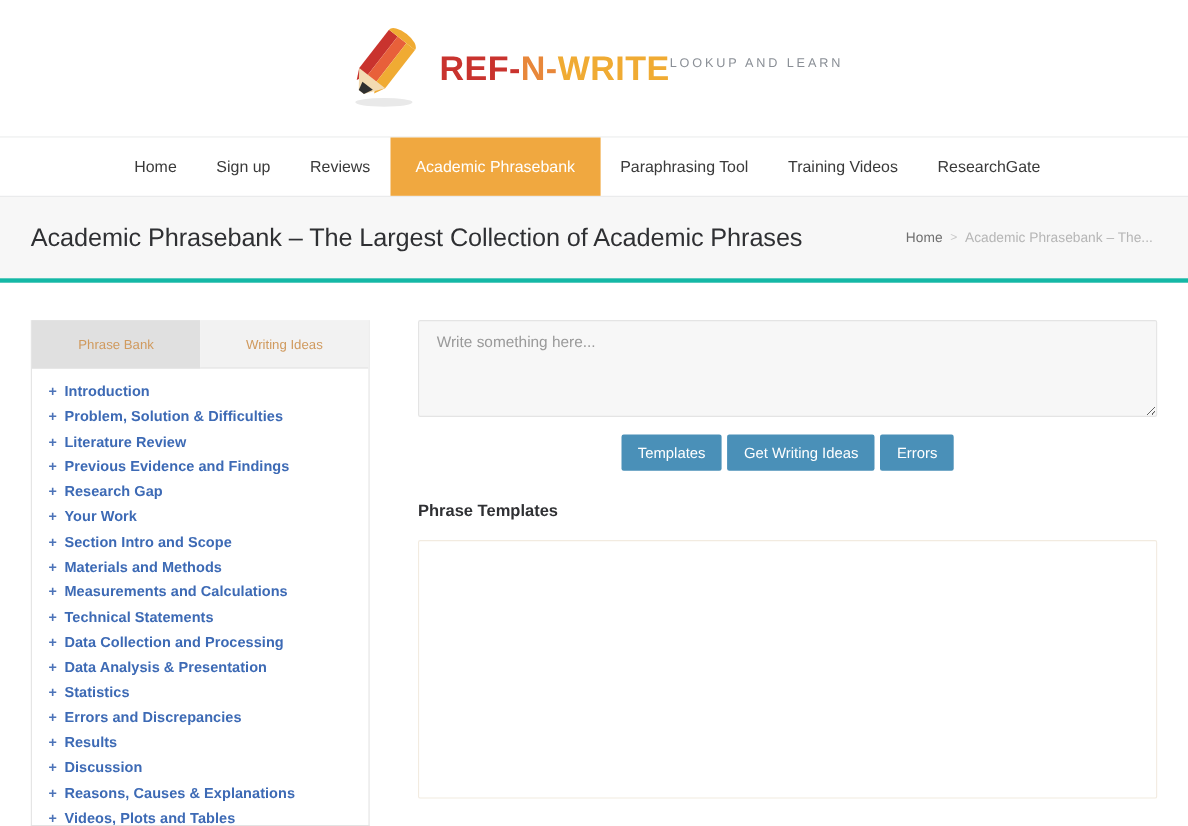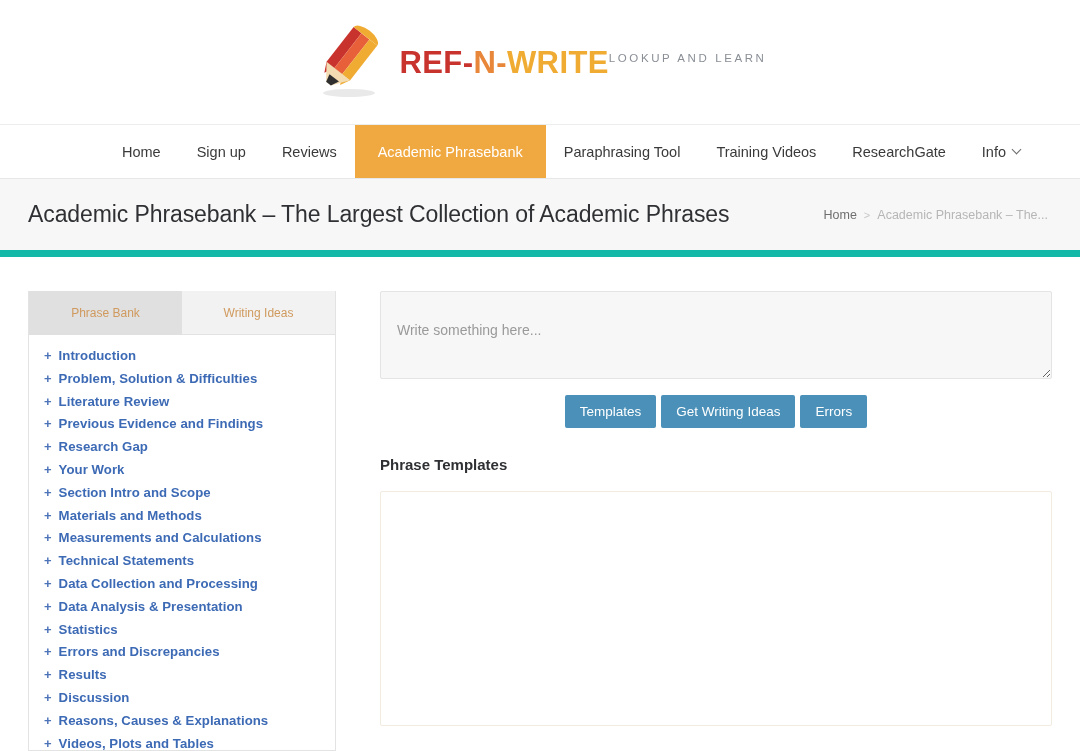--- a/index.html
+++ b/index.html
@@ -71,21 +71,21 @@
     width: 7px; height: 7px;
     border-right: 1.4px solid #6b6b6b;
     border-bottom: 1.4px solid #6b6b6b;
     transform: translateY(-2px) rotate(45deg);
   }
 
   
   .title-band {
     height: 78px;
     background: #f7f7f7;
-    border-bottom: 7px solid #14b8a6;
+    border-bottom: 4px solid #14b8a6;
     display: flex;
     align-items: center;
     justify-content: space-between;
     padding: 0 32px 0 28px;
   }
   .page-title {
     font-size: 23px;
     color: #2f3033;
     font-weight: normal;
     letter-spacing: -0.1px;
@@ -172,21 +172,21 @@
   }
   .editor {
     width: 100%;
     height: 88px;
     background: #f7f7f7;
     border: 1px solid #e4e4e4;
     border-radius: 2px;
     color: #9a9a9a;
     font-size: 14px;
     font-family: "Liberation Sans", sans-serif;
-    padding: 30px 16px;
+    padding: 10px 16px;
     resize: vertical;
     outline: none;
     display: block;
   }
   .editor::placeholder { color: #9a9a9a; }
 
   .btn-row {
     display: flex;
     justify-content: center;
     gap: 5px;
@@ -259,24 +259,20 @@
   </div>
   <div class="nav-item">
     <span>Paraphrasing Tool</span>
   </div>
   <div class="nav-item">
     <span>Training Videos</span>
   </div>
   <div class="nav-item">
     <span>ResearchGate</span>
   </div>
-  <div class="nav-item">
-    <span>Info</span>
-    <span class="nav-caret"></span>
-  </div>
 </nav>
 
 <div class="title-band">
   <h1 class="page-title">Academic Phrasebank – The Largest Collection of Academic Phrases</h1>
   <div class="breadcrumb">
     <span class="crumb-home">Home</span>
     <span class="crumb-sep">&gt;</span>
     <span class="crumb-current">Academic Phrasebank – The...</span>
   </div>
 </div>

